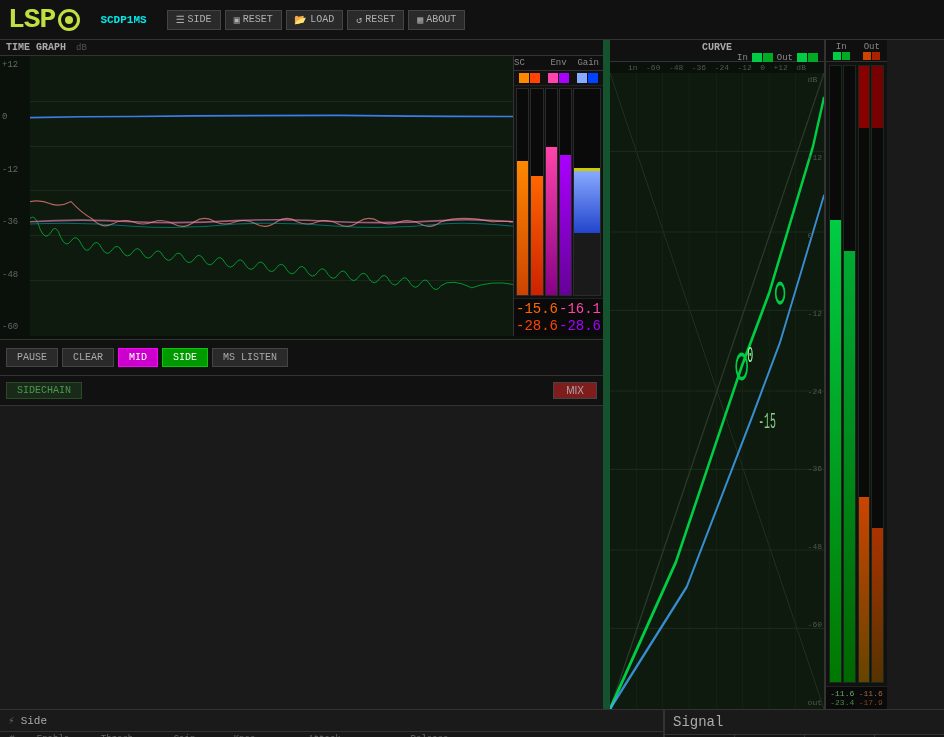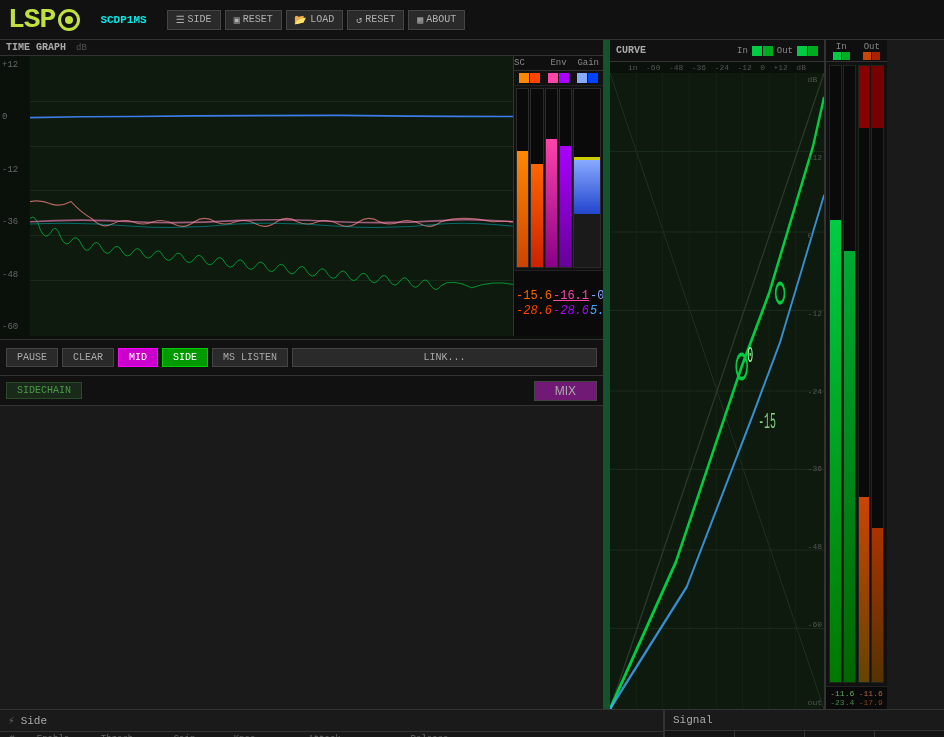--- a/index.html
+++ b/index.html
@@ -206,36 +206,37 @@
     }
     .sidechain-label {
       background: #1a2a1a;
       border: 1px solid #2a4a2a;
       color: #4a9a4a;
       padding: 2px 10px;
       font-size: 10px;
     }
     .mix-btn {
       margin-left: auto;
-      background: #701a75;
+      background: #7f1d1d;
       border: 1px solid #444;
       color: #aaa;
-      padding: 2px 20px;
+      padding: 2px 12px;
       cursor: pointer;
-      font-size: 12px;
+      font-size: 10px;
     }
     .curve-header {
       display: flex;
       align-items: center;
       background: #111;
       border-bottom: 1px solid #333;
       padding: 2px 6px;
       height: 22px;
       font-size: 10px;
       color: #888;
+      flex-direction: column;
     }
     .curve-title { color: #aaa; font-weight: bold; }
     .in-out-labels {
       margin-left: auto;
       display: flex;
       align-items: center;
       gap: 4px;
       font-size: 9px;
     }
 
@@ -276,21 +277,21 @@
       width: 280px;
       background: #111;
       border-left: 1px solid #333;
       display: flex;
       flex-direction: column;
     }
     .signal-header {
       background: #1a1a1a;
       border-bottom: 1px solid #333;
       padding: 4px 8px;
-      font-size: 11px;
+      font-size: 14px;
       color: #aaa;
     }
     .signal-grid {
       display: grid;
       grid-template-columns: 1fr 1fr 1fr 1fr;
       gap: 1px;
       background: #333;
       flex: 1;
     }
     .signal-cell {
@@ -404,27 +405,27 @@
             <div style="flex:1;display:flex;gap:1px;">
               <div style="flex:1;background:#0a0a0a;border:1px solid #2a2a2a;position:relative;overflow:hidden;">
                 <div style="position:absolute;bottom:30%;left:0;right:0;height:30%;background:linear-gradient(to top,#2244cc,#88aaff);"></div>
                 <div style="position:absolute;bottom:0;left:0;right:0;height:30%;background:#1a1a1a;"></div>
 
                 <div style="position:absolute;bottom:60%;left:0;right:0;height:3px;background:#cccc00;"></div>
               </div>
             </div>
           </div>
 
-          <div style="padding:18px 2px;font-size:12px;border-top:1px solid #222;background:#0a0a0a;">
+          <div style="padding:2px 2px;font-size:14px;border-top:1px solid #222;background:#0a0a0a;">
             <div style="display:flex;gap:1px;margin-bottom:1px;">
               <span style="flex:1;text-align:center;color:#ff6600;">-15.6</span>
-              <span style="flex:1;text-align:center;color:#ff44aa;text-decoration:underline;">-16.1</span>
+              <span style="flex:1;text-align:center;color:#ff44aa;">-16.1</span>
               <span style="flex:1;text-align:left;color:#88aaff;">-0.27</span>
             </div>
-            <div style="display:flex;gap:1px;font-style:italic;">
+            <div style="display:flex;gap:1px;">
               <span style="flex:1;text-align:center;color:#ff4400;">-28.6</span>
               <span style="flex:1;text-align:center;color:#aa00ff;">-28.6</span>
               <span style="flex:1;text-align:left;color:#44aaff;">5.66</span>
             </div>
           </div>
         </div>
       </div>
 
       <div class="time-axis">
         <span>s</span>
@@ -440,21 +441,20 @@
         <span>0</span>
       </div>
     </div>
 
     <div class="controls-bar">
       <button class="ctrl-btn">PAUSE</button>
       <button class="ctrl-btn">CLEAR</button>
       <button class="ctrl-btn active-mid">MID</button>
       <button class="ctrl-btn active-side">SIDE</button>
       <button class="ctrl-btn ctrl-btn-ms-listen">MS LISTEN</button>
-      <button class="link-btn">LINK...</button>
     </div>
 
     <div class="sidechain-bar">
       <span class="sidechain-label">SIDECHAIN</span>
       <button class="mix-btn">MIX</button>
     </div>
 
   </div>
 
   <div style="width:215px; display:flex; flex-direction:column; background:#0d1a0d; border-right:1px solid #333;">

